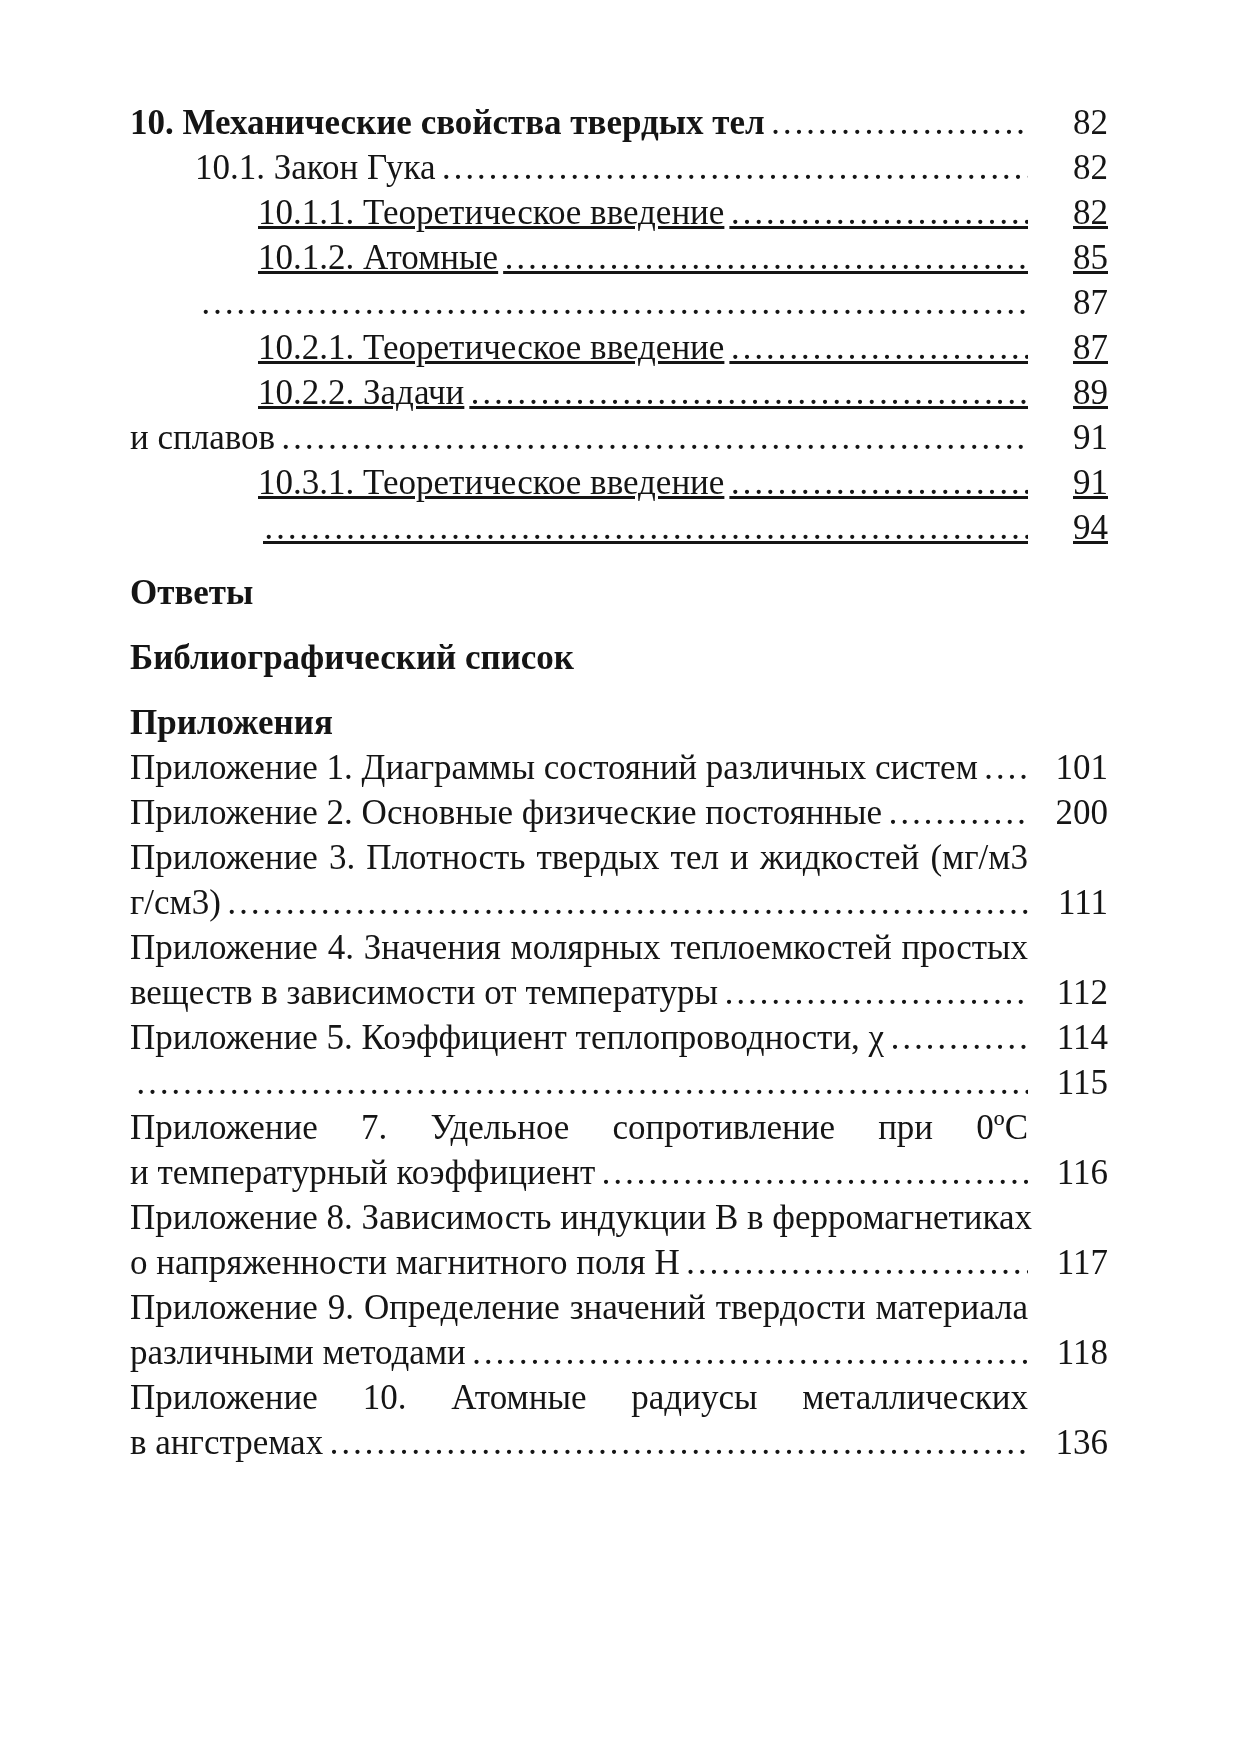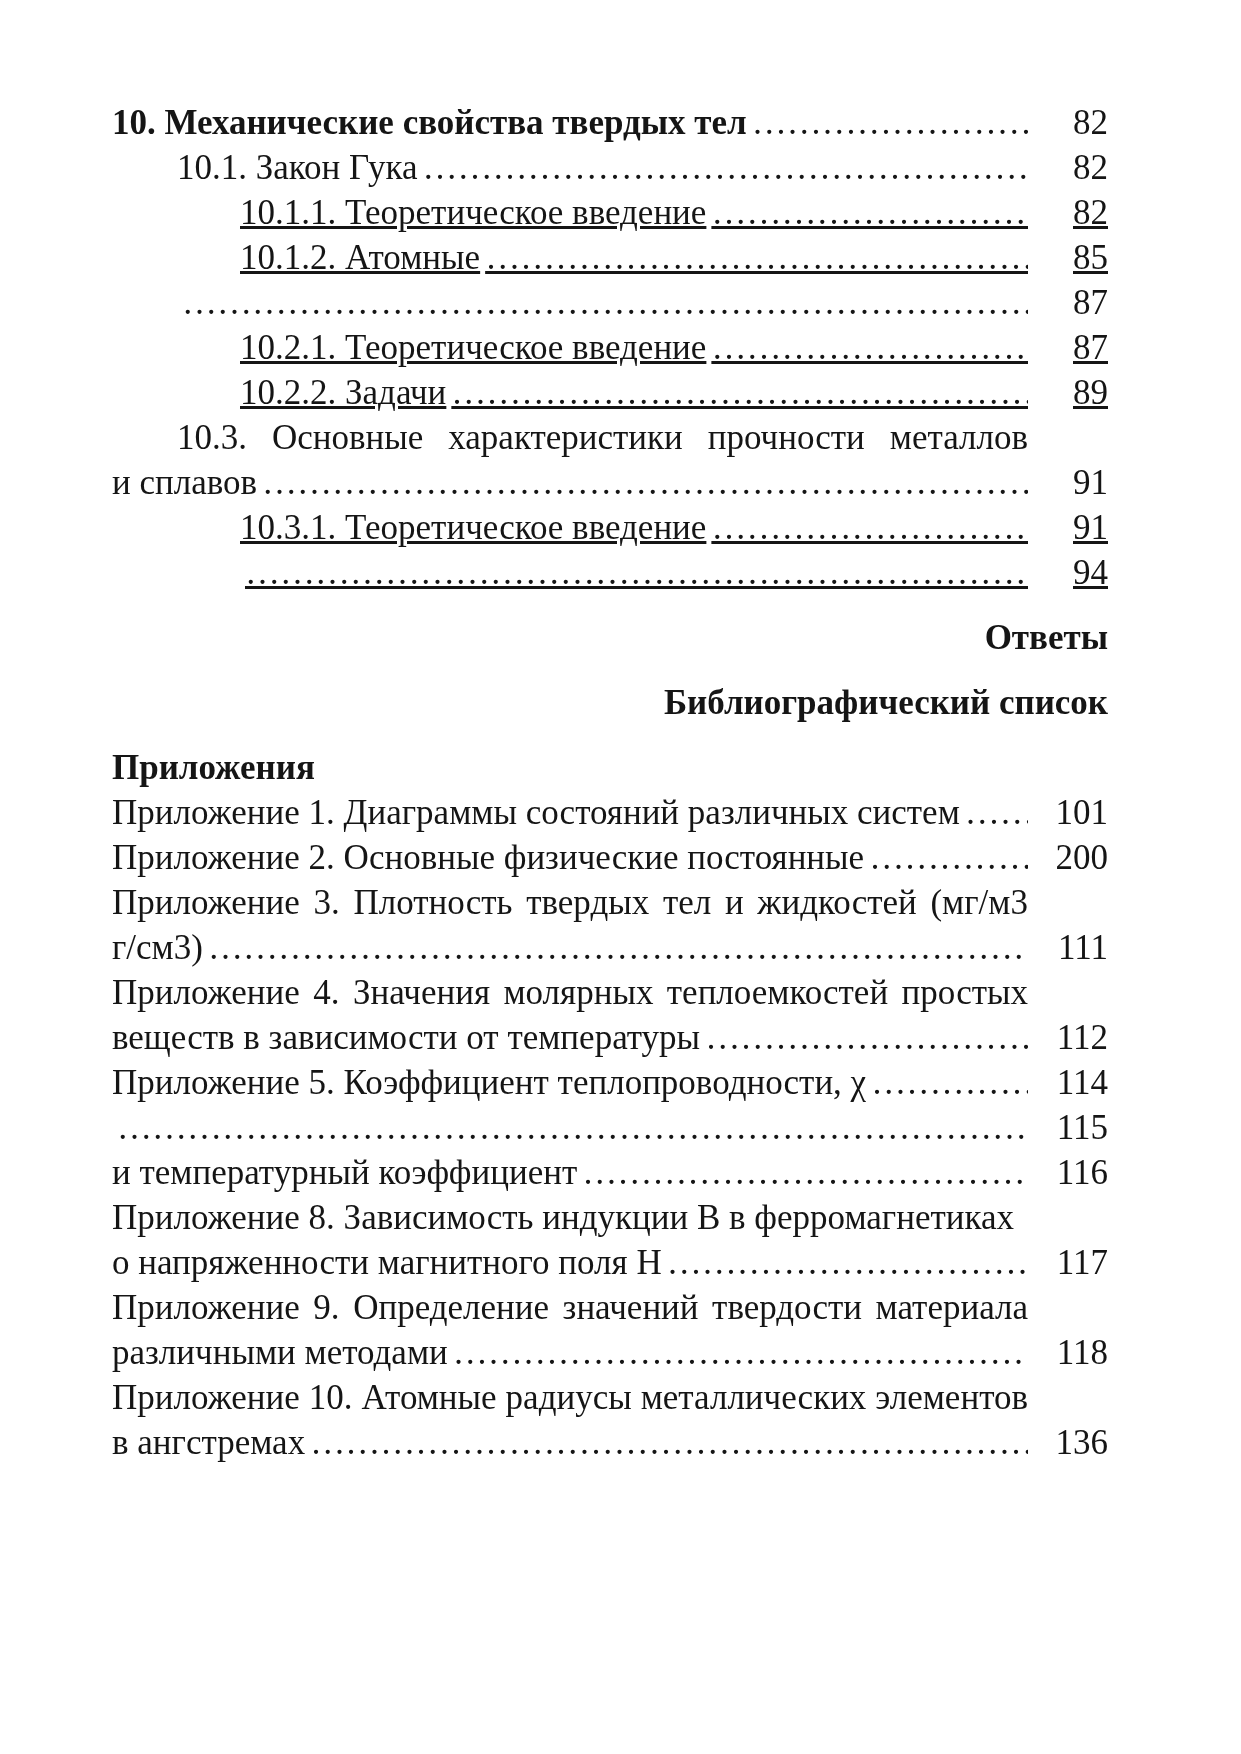--- a/index.html
+++ b/index.html
@@ -11,25 +11,26 @@
     overflow:hidden;
   }
   .page{
     box-sizing:border-box;
     width:1241px;height:1754px;
     padding:100px 133px 0 112px;
   }
   .toc-list{width:996px;}
   .toc-row{
     display:flex;
-    align-items:flex-end;
+    align-items:flex-start;
     height:45px;
     line-height:45px;
     font-size:35px;
     overflow:hidden;
+    margin-left:18px;
   }
   .style-justify,.style-plain{display:block;}
   .style-justify{
     text-align:justify;
     text-align-last:justify;
     -moz-text-align-last:justify;
     padding-right:80px;
   }
   .indent-1{padding-left:65px;}
   .indent-2{padding-left:128px;text-decoration:underline;}
@@ -85,25 +86,20 @@
       <div class="toc-row style-entry indent-2">
     <span class="toc-text">10.2.1. Теоретическое введение</span>
     <span class="toc-leader">……………………………………………………………………………………………………………………………………</span>
     <span class="toc-page">87</span>
   </div>
       <div class="toc-row style-entry indent-2">
     <span class="toc-text">10.2.2. Задачи</span>
     <span class="toc-leader">……………………………………………………………………………………………………………………………………</span>
     <span class="toc-page">89</span>
   </div>
-      <div class="toc-row style-justify indent-1">
-    <span class="toc-text">10.3. Основные характеристики прочности металлов</span>
-    
-    
-  </div>
       <div class="toc-row style-entry indent-0">
     <span class="toc-text">и сплавов</span>
     <span class="toc-leader">……………………………………………………………………………………………………………………………………</span>
     <span class="toc-page">91</span>
   </div>
       <div class="toc-row style-entry indent-2">
     <span class="toc-text">10.3.1. Теоретическое введение</span>
     <span class="toc-leader">……………………………………………………………………………………………………………………………………</span>
     <span class="toc-page">91</span>
   </div>
@@ -157,20 +153,25 @@
     <span class="toc-page">112</span>
   </div>
       <div class="toc-row style-entry indent-0">
     <span class="toc-text">Приложение 5. Коэффициент теплопроводности, χ</span>
     <span class="toc-leader">……………………………………………………………………………………………………………………………………</span>
     <span class="toc-page">114</span>
   </div>
       <div class="toc-row style-entry indent-0">
     <span class="toc-leader">……………………………………………………………………………………………………………………………………</span>
     <span class="toc-page">115</span>
+  </div>
+      <div class="toc-row style-justify indent-0">
+    <span class="toc-text">Приложение 7. Удельное сопротивление при 0ºС</span>
+    
+    
   </div>
       <div class="toc-row style-entry indent-0">
     <span class="toc-text">и температурный коэффициент</span>
     <span class="toc-leader">……………………………………………………………………………………………………………………………………</span>
     <span class="toc-page">116</span>
   </div>
       <div class="toc-row style-plain indent-0">
     <span class="toc-text">Приложение 8. Зависимость индукции В в ферромагнетиках</span>
     
     

